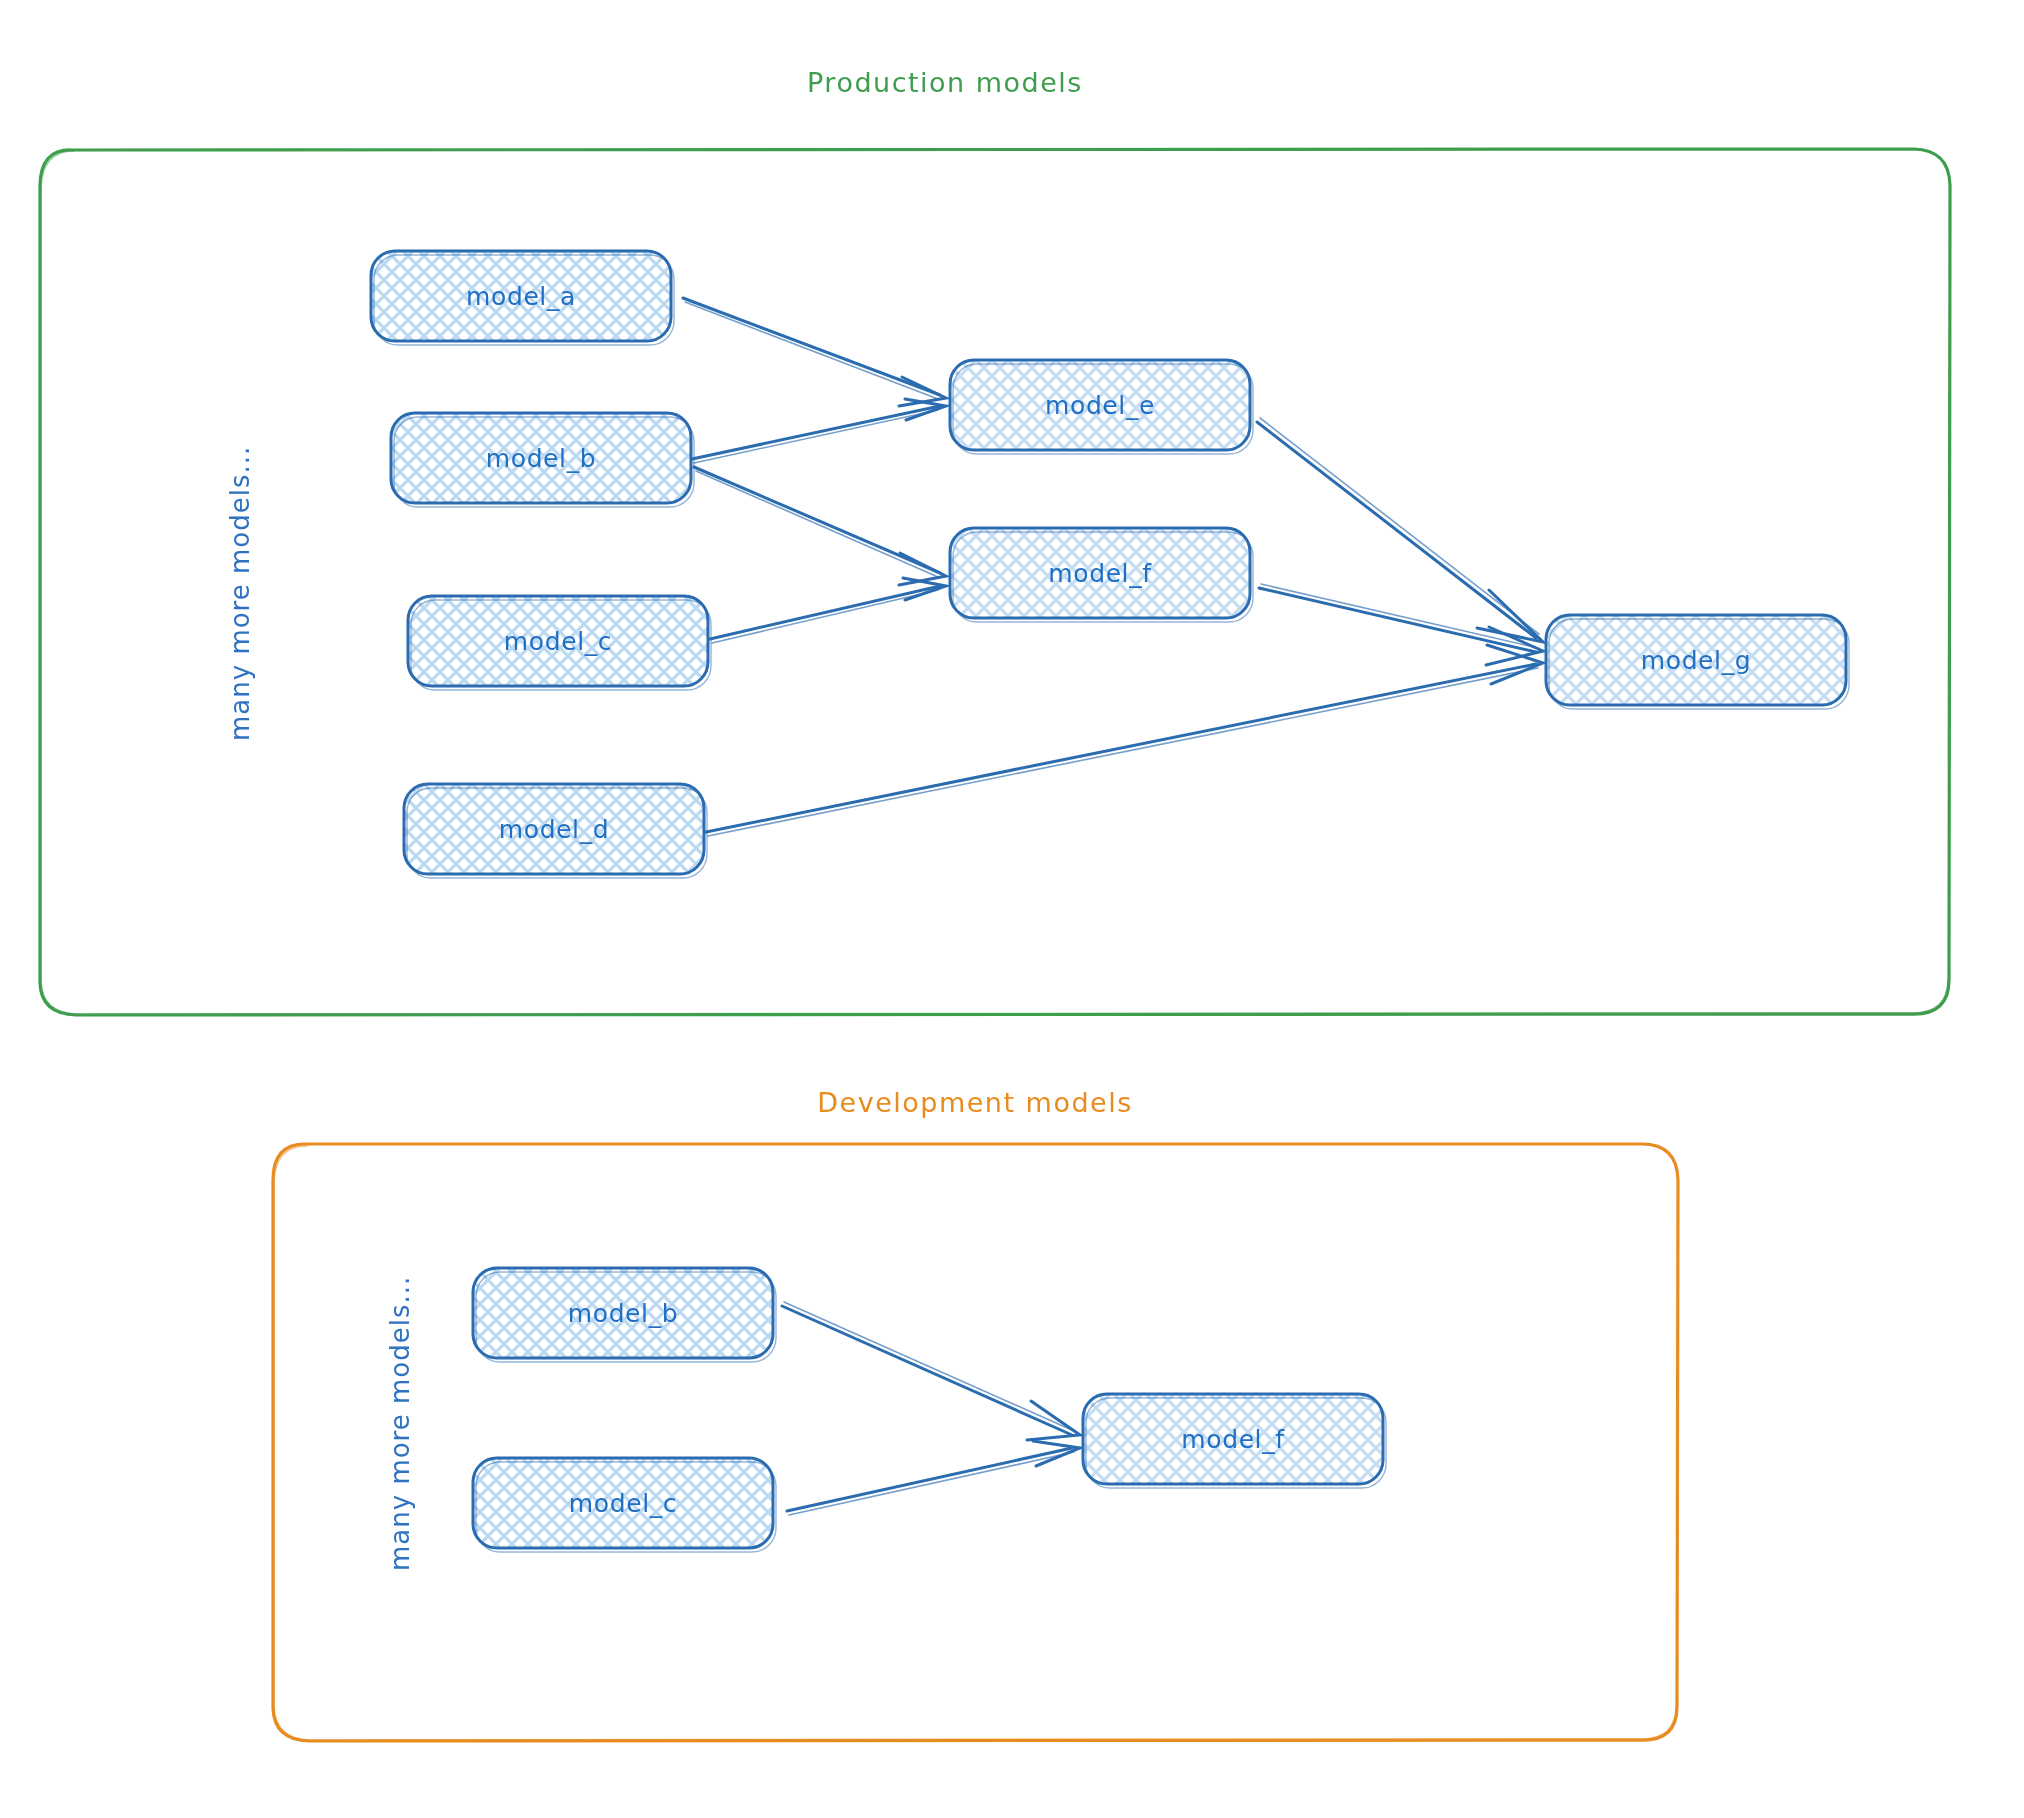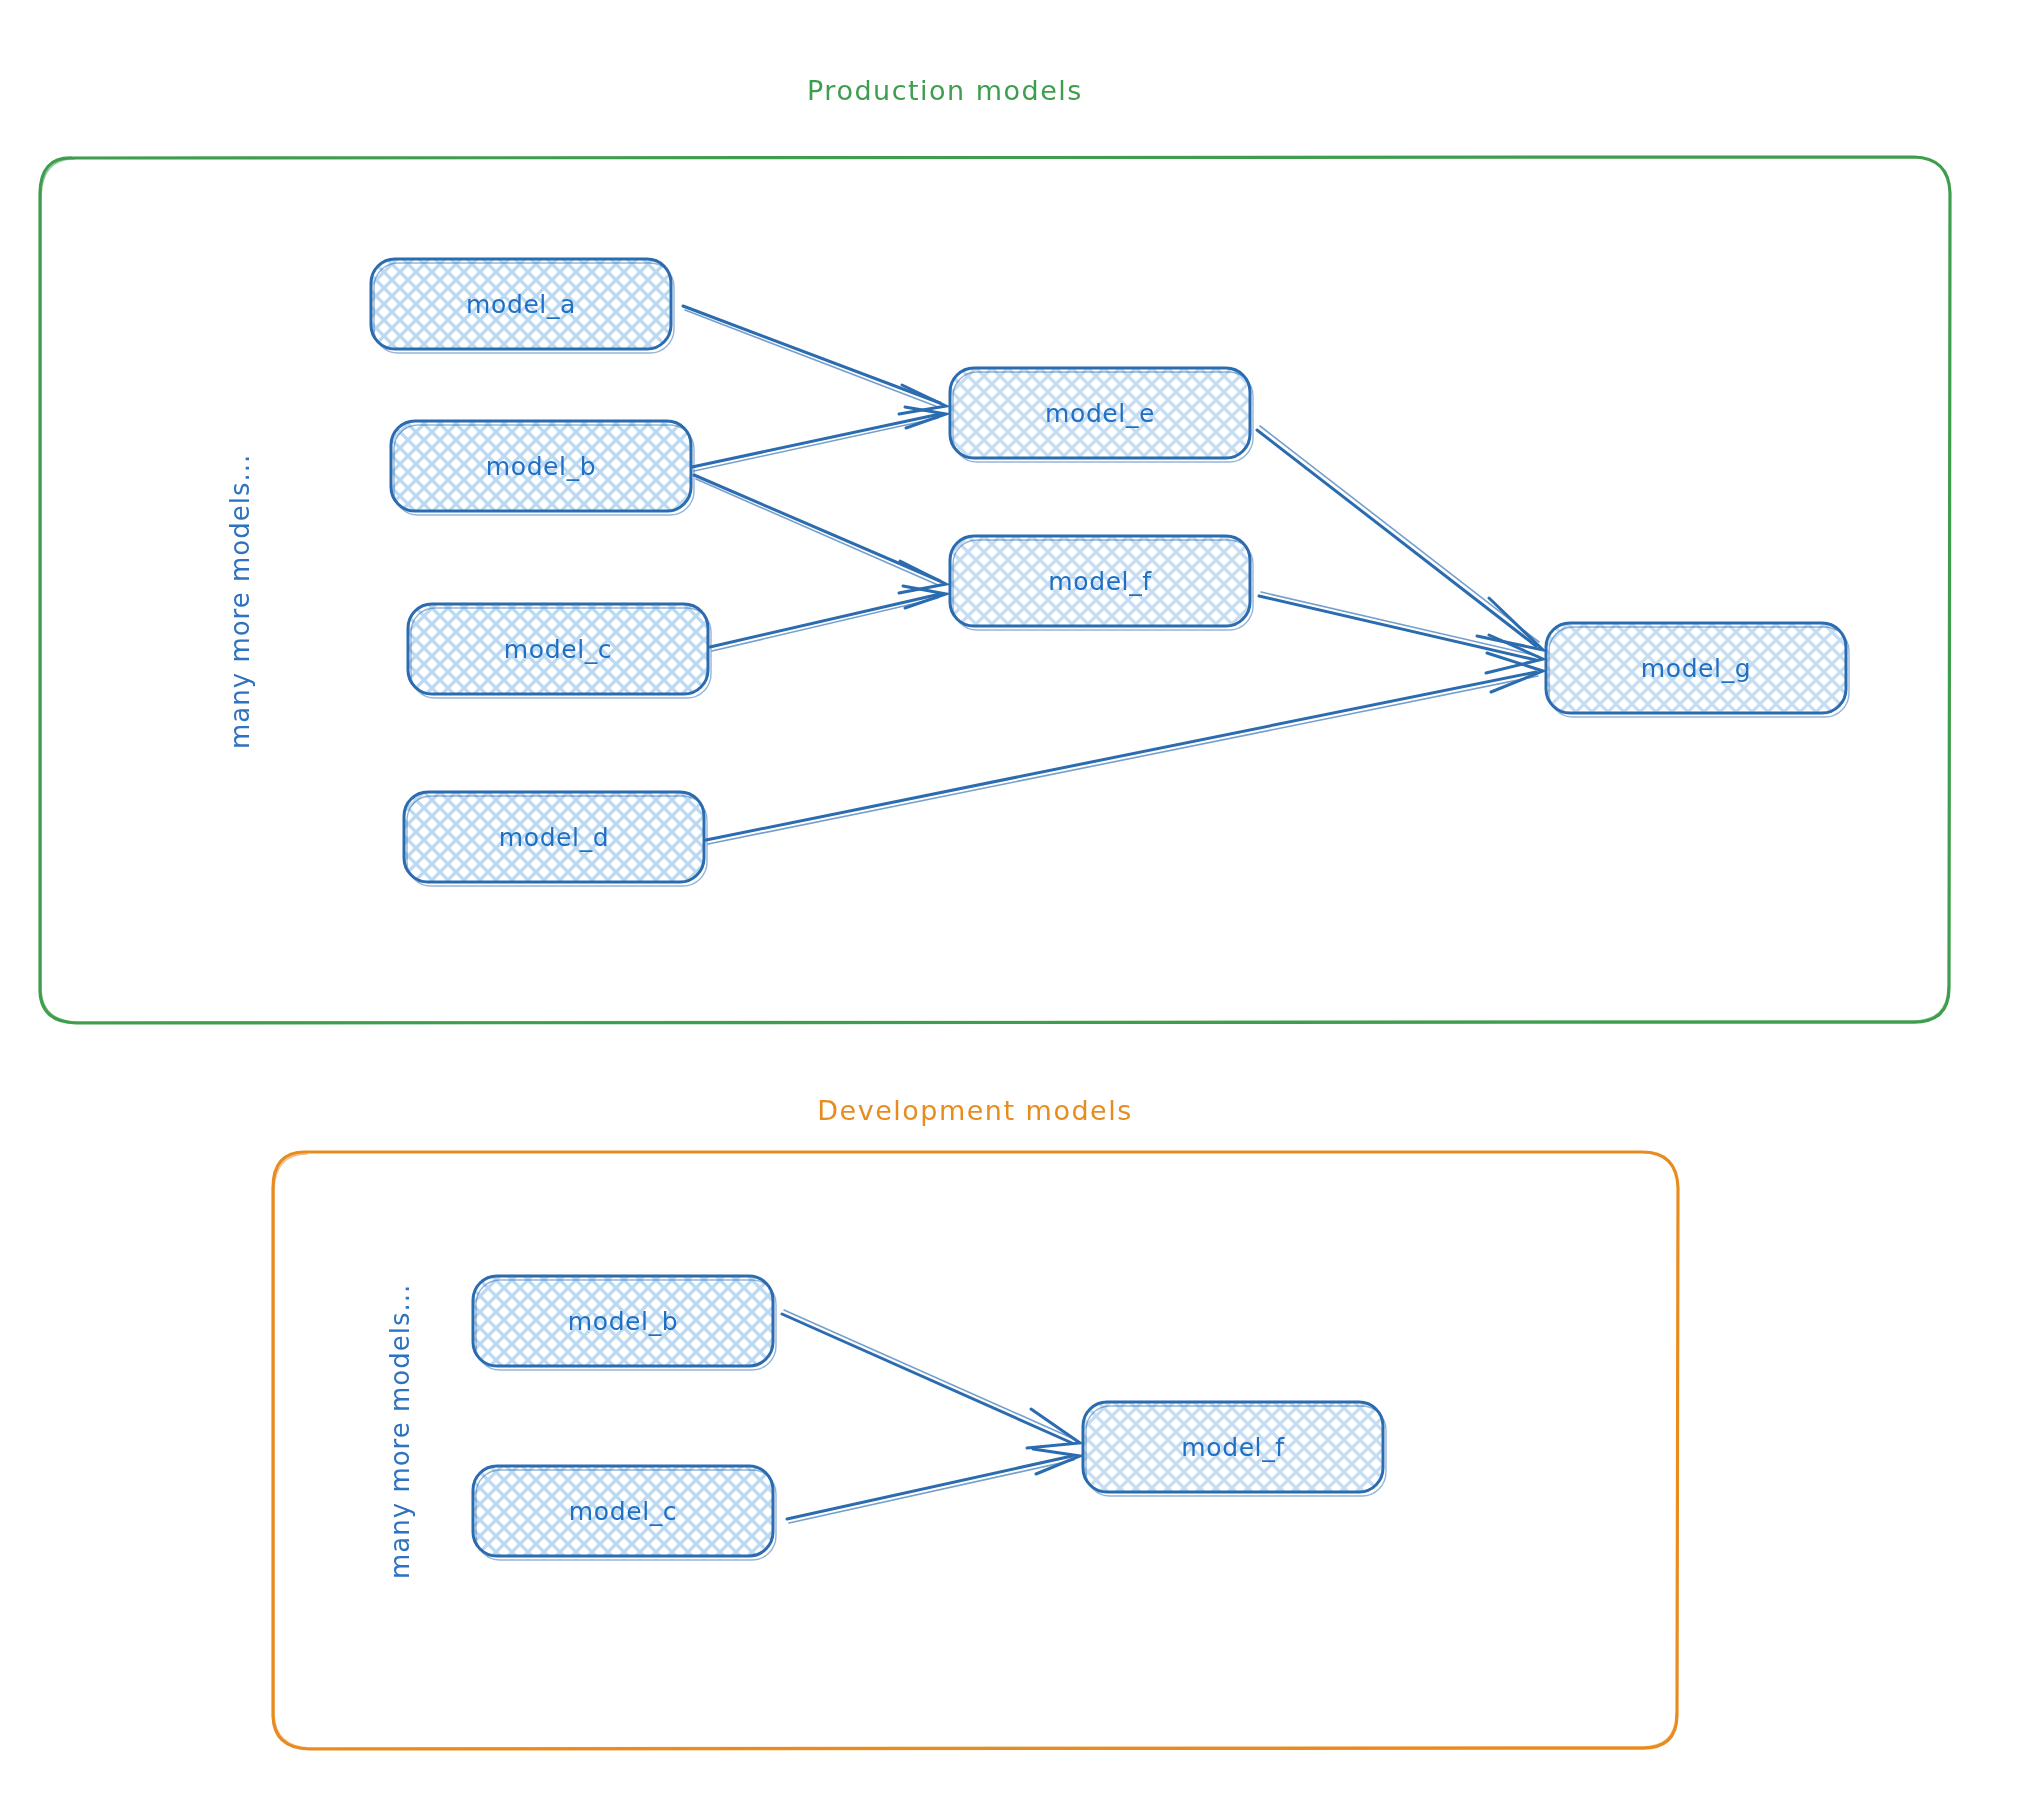--- a/index.html
+++ b/index.html
@@ -9,21 +9,21 @@
   }
   body {
     font-family: "DejaVu Sans", sans-serif;
     width: 2024px;
     height: 1818px;
     position: relative;
     overflow: hidden;
   }
   #stage {
     position: absolute;
-    left: 0; top: 16px;
+    left: 0; top: 8px;
     width: 2024px;
     height: 1670px;
   }
   svg.diagram {
     position: absolute;
     left: 0; top: 0;
     width: 2024px;
     height: 1818px;
     display: block;
   }

